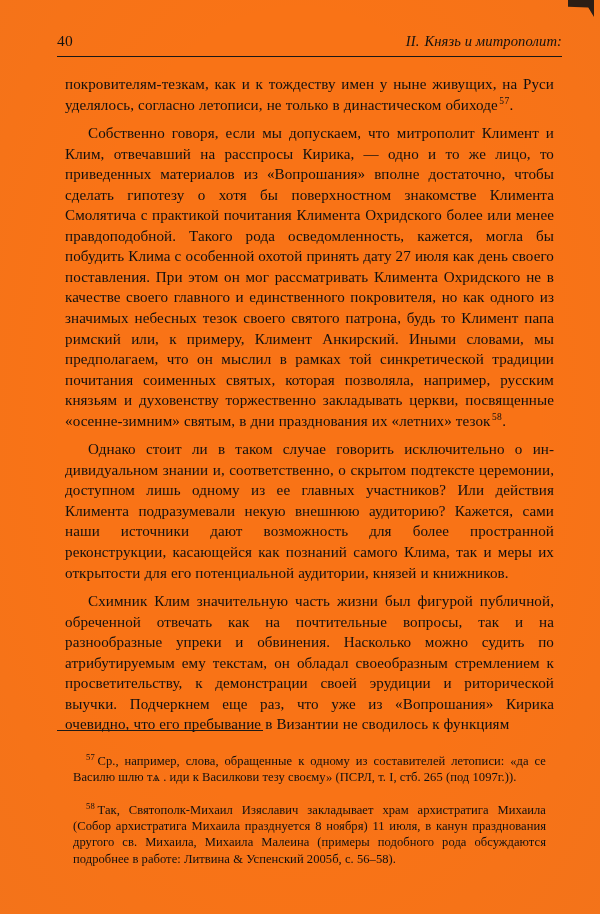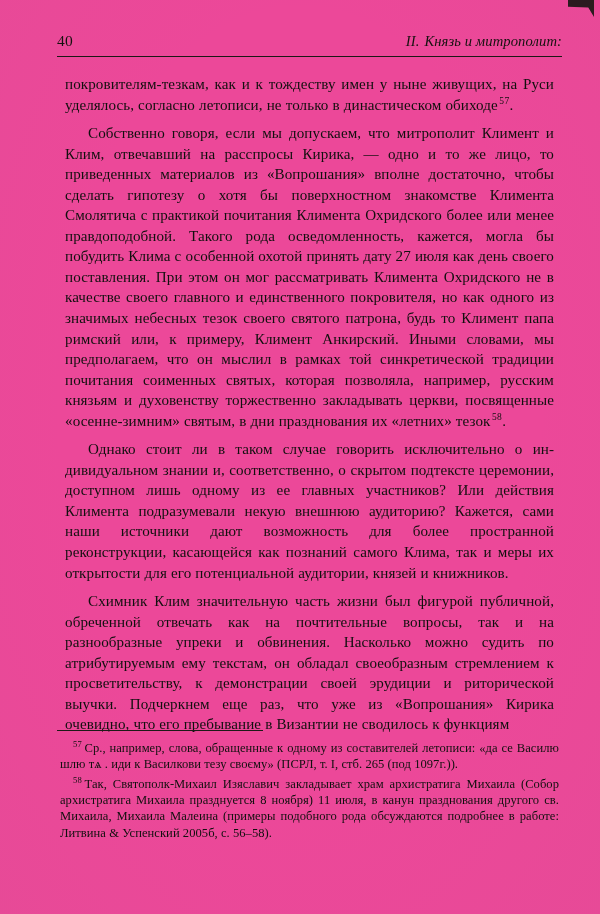--- a/index.html
+++ b/index.html
@@ -14,21 +14,21 @@
     position: relative;
     overflow: hidden;
     font-family: "Liberation Serif", "DejaVu Serif", serif;
     color: #12100f;
     -webkit-font-smoothing: antialiased;
   }
 
   .page {
     position: absolute;
     inset: 0;
-    background: #ec4899;
+    background: #f97316;
   }
 
   
   .scan-tint {
     position: absolute;
     inset: 0;
     background:
       radial-gradient(ellipse at 50% 45%, rgba(255,255,255,0) 55%, rgba(120,115,110,0.045) 100%);
     pointer-events: none;
   }
@@ -115,21 +115,21 @@
     height: 0;
     border-top: 1.25px solid #1d1a17;
   }
   .footnotes {
     position: absolute;
     left: 57px;
     top: 737px;
     width: 505px;
   }
   p.footnote {
-    margin: 3px;
+    margin: 16px;
     font-size: 12.55px;
     line-height: 16.35px;
     text-align: justify;
     text-justify: inter-word;
     letter-spacing: .05px;
   }
   p.footnote.second { margin-top: 1px; text-indent: 13px; }
   p.footnote.first { text-indent: 13px; }
   sup.fn-num {
     font-size: 8.6px;

